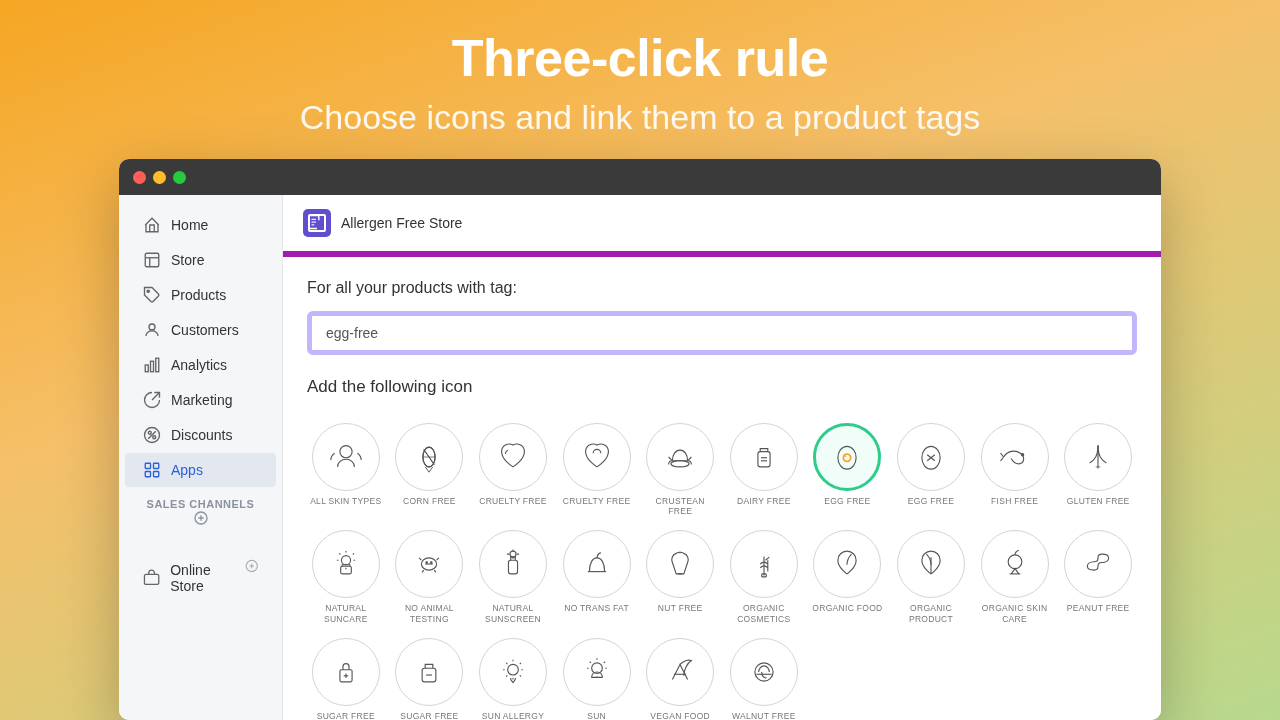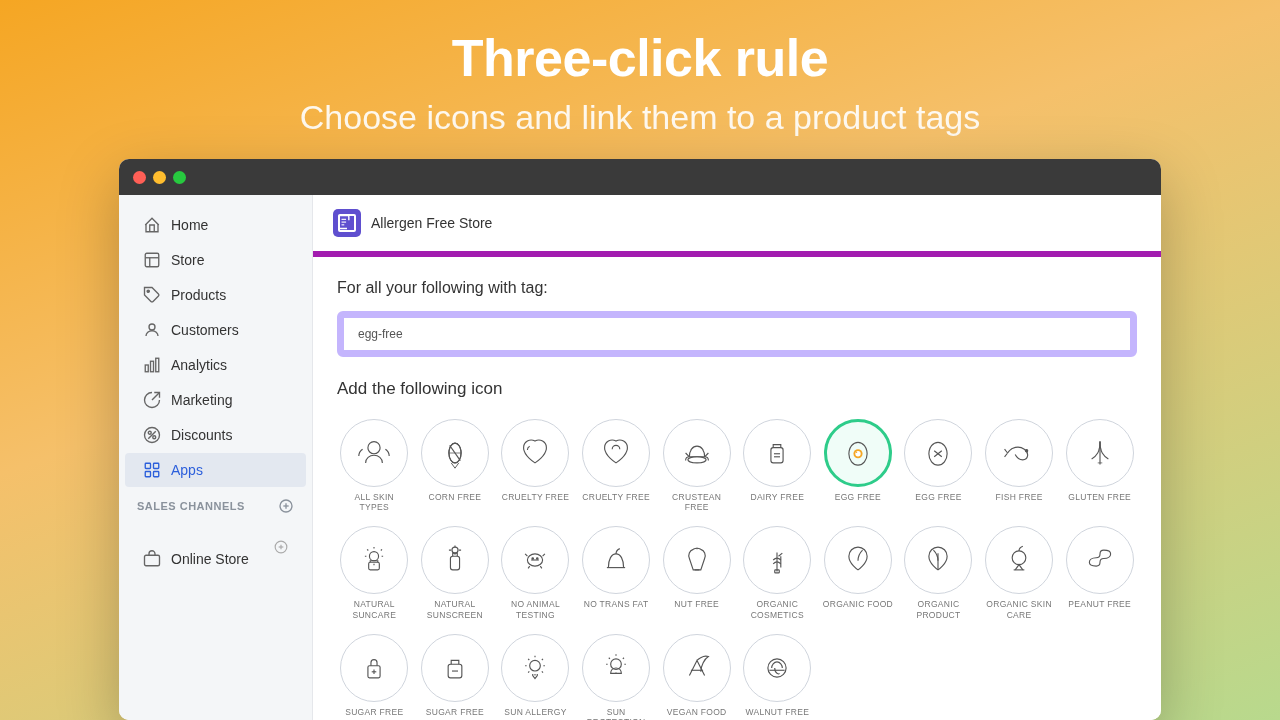--- a/index.html
+++ b/index.html
@@ -61,21 +61,21 @@
     .tl-green { width: 13px; height: 13px; border-radius: 50%; background: #27c93f; }
 
     .browser-body {
       display: flex;
       flex: 1;
       height: 448px;
     }
 
     
     .sidebar {
-      width: 194px;
+      width: 164px;
       background: #f4f6f8;
       border-right: 1px solid #e5e7eb;
       padding: 12px 0;
       flex-shrink: 0;
     }
 
     .sidebar-item {
       display: flex;
       align-items: center;
       gap: 10px;
@@ -100,20 +100,21 @@
 
     .sidebar-section-header {
       font-size: 11px;
       font-weight: 600;
       color: #8a929c;
       padding: 10px 18px 4px;
       letter-spacing: 0.5px;
       display: flex;
       align-items: center;
       justify-content: space-between;
+      flex-direction: column;
     }
 
     .sidebar-section-header .plus-icon {
       width: 16px;
       height: 16px;
       color: #8a929c;
     }
 
     
     .main-content {
@@ -165,34 +166,34 @@
 
     .section-label {
       font-size: 16px;
       color: #333;
       margin-bottom: 14px;
       font-weight: 400;
     }
 
     .tag-input {
       width: 100%;
-      border: 7px solid #c4b5fd;
+      border: 5px solid #c4b5fd;
       border-radius: 6px;
       padding: 9px 14px;
-      font-size: 12px;
+      font-size: 14px;
       color: #555;
       background: #fff;
       margin-bottom: 22px;
       outline: none;
     }
 
     .add-icon-label {
       font-size: 17px;
       color: #333;
-      margin-bottom: 16px;
+      margin-bottom: 22px;
       font-weight: 500;
     }
 
     .icons-grid {
       display: grid;
       grid-template-columns: repeat(10, 1fr);
       gap: 6px;
     }
 
     .icon-item {
@@ -382,21 +383,21 @@
             <line x1="6" y1="11" x2="11" y2="11" stroke="white" stroke-width="1.2"></line>
             <line x1="6" y1="14" x2="9" y2="14" stroke="white" stroke-width="1.2"></line>
             <rect x="12" y="9" width="9" height="11" rx="1" fill="#5f4fcf" stroke="white" stroke-width="0"></rect>
           </svg>
         </div>
         <span class="store-name">Allergen Free Store</span>
       </div>
 
       <div class="main-inner">
 
-        <p class="section-label">For all your following with tag:</p>
+        <p class="section-label">For all your products with tag:</p>
         <input class="tag-input" type="text" value="egg-free" style="">
 
         <p class="add-icon-label">Add the following icon</p>
 
         <div class="icons-grid">
 
           <div class="icon-item">
             <div class="icon-circle">
               <svg viewBox="0 0 50 50" fill="none" stroke="#555" stroke-width="1.5">
                   <circle cx="25" cy="18" r="8"></circle>
@@ -518,40 +519,40 @@
                   <rect x="18" y="28" width="14" height="10" rx="2"></rect>
                   <path d="M20 28v-2h10v2"></path>
                 </svg>
             </div>
             <span class="icon-label">NATURAL SUNCARE</span>
           </div>
 
           <div class="icon-item">
             <div class="icon-circle">
               <svg viewBox="0 0 50 50" fill="none" stroke="#555" stroke-width="1.5">
-                  <rect x="19" y="20" width="12" height="18" rx="3"></rect>
-                  <path d="M22 20v-4h6v4"></path>
-                  <circle cx="25" cy="12" r="4"></circle>
-                  <path d="M20 12h-3M33 12h-3M25 8V6M25 18v-2"></path>
-                </svg>
-            </div>
-            <span class="icon-label">NATURAL SUNSCREEN</span>
-          </div>
-
-          <div class="icon-item">
-            <div class="icon-circle">
-              <svg viewBox="0 0 50 50" fill="none" stroke="#555" stroke-width="1.5">
                   <ellipse cx="25" cy="25" rx="10" ry="8"></ellipse>
                   <path d="M15 20l-3-3M35 20l3-3M18 33l-2 3M32 33l2 3"></path>
                   <path d="M20 25h10"></path>
                   <circle cx="22" cy="23" r="1" fill="#555"></circle>
                   <circle cx="28" cy="23" r="1" fill="#555"></circle>
                 </svg>
             </div>
             <span class="icon-label">NO ANIMAL TESTING</span>
+          </div>
+
+          <div class="icon-item">
+            <div class="icon-circle">
+              <svg viewBox="0 0 50 50" fill="none" stroke="#555" stroke-width="1.5">
+                  <rect x="19" y="20" width="12" height="18" rx="3"></rect>
+                  <path d="M22 20v-4h6v4"></path>
+                  <circle cx="25" cy="12" r="4"></circle>
+                  <path d="M20 12h-3M33 12h-3M25 8V6M25 18v-2"></path>
+                </svg>
+            </div>
+            <span class="icon-label">NATURAL SUNSCREEN</span>
           </div>
 
           <div class="icon-item">
             <div class="icon-circle">
               <svg viewBox="0 0 50 50" fill="none" stroke="#555" stroke-width="1.5">
                   <path d="M15 35c0-11 4-18 10-18s10 7 10 18"></path>
                   <path d="M25 17c0-5 5-7 5-7"></path>
                   <line x1="13" y1="35" x2="37" y2="35"></line>
                 </svg>
             </div>

